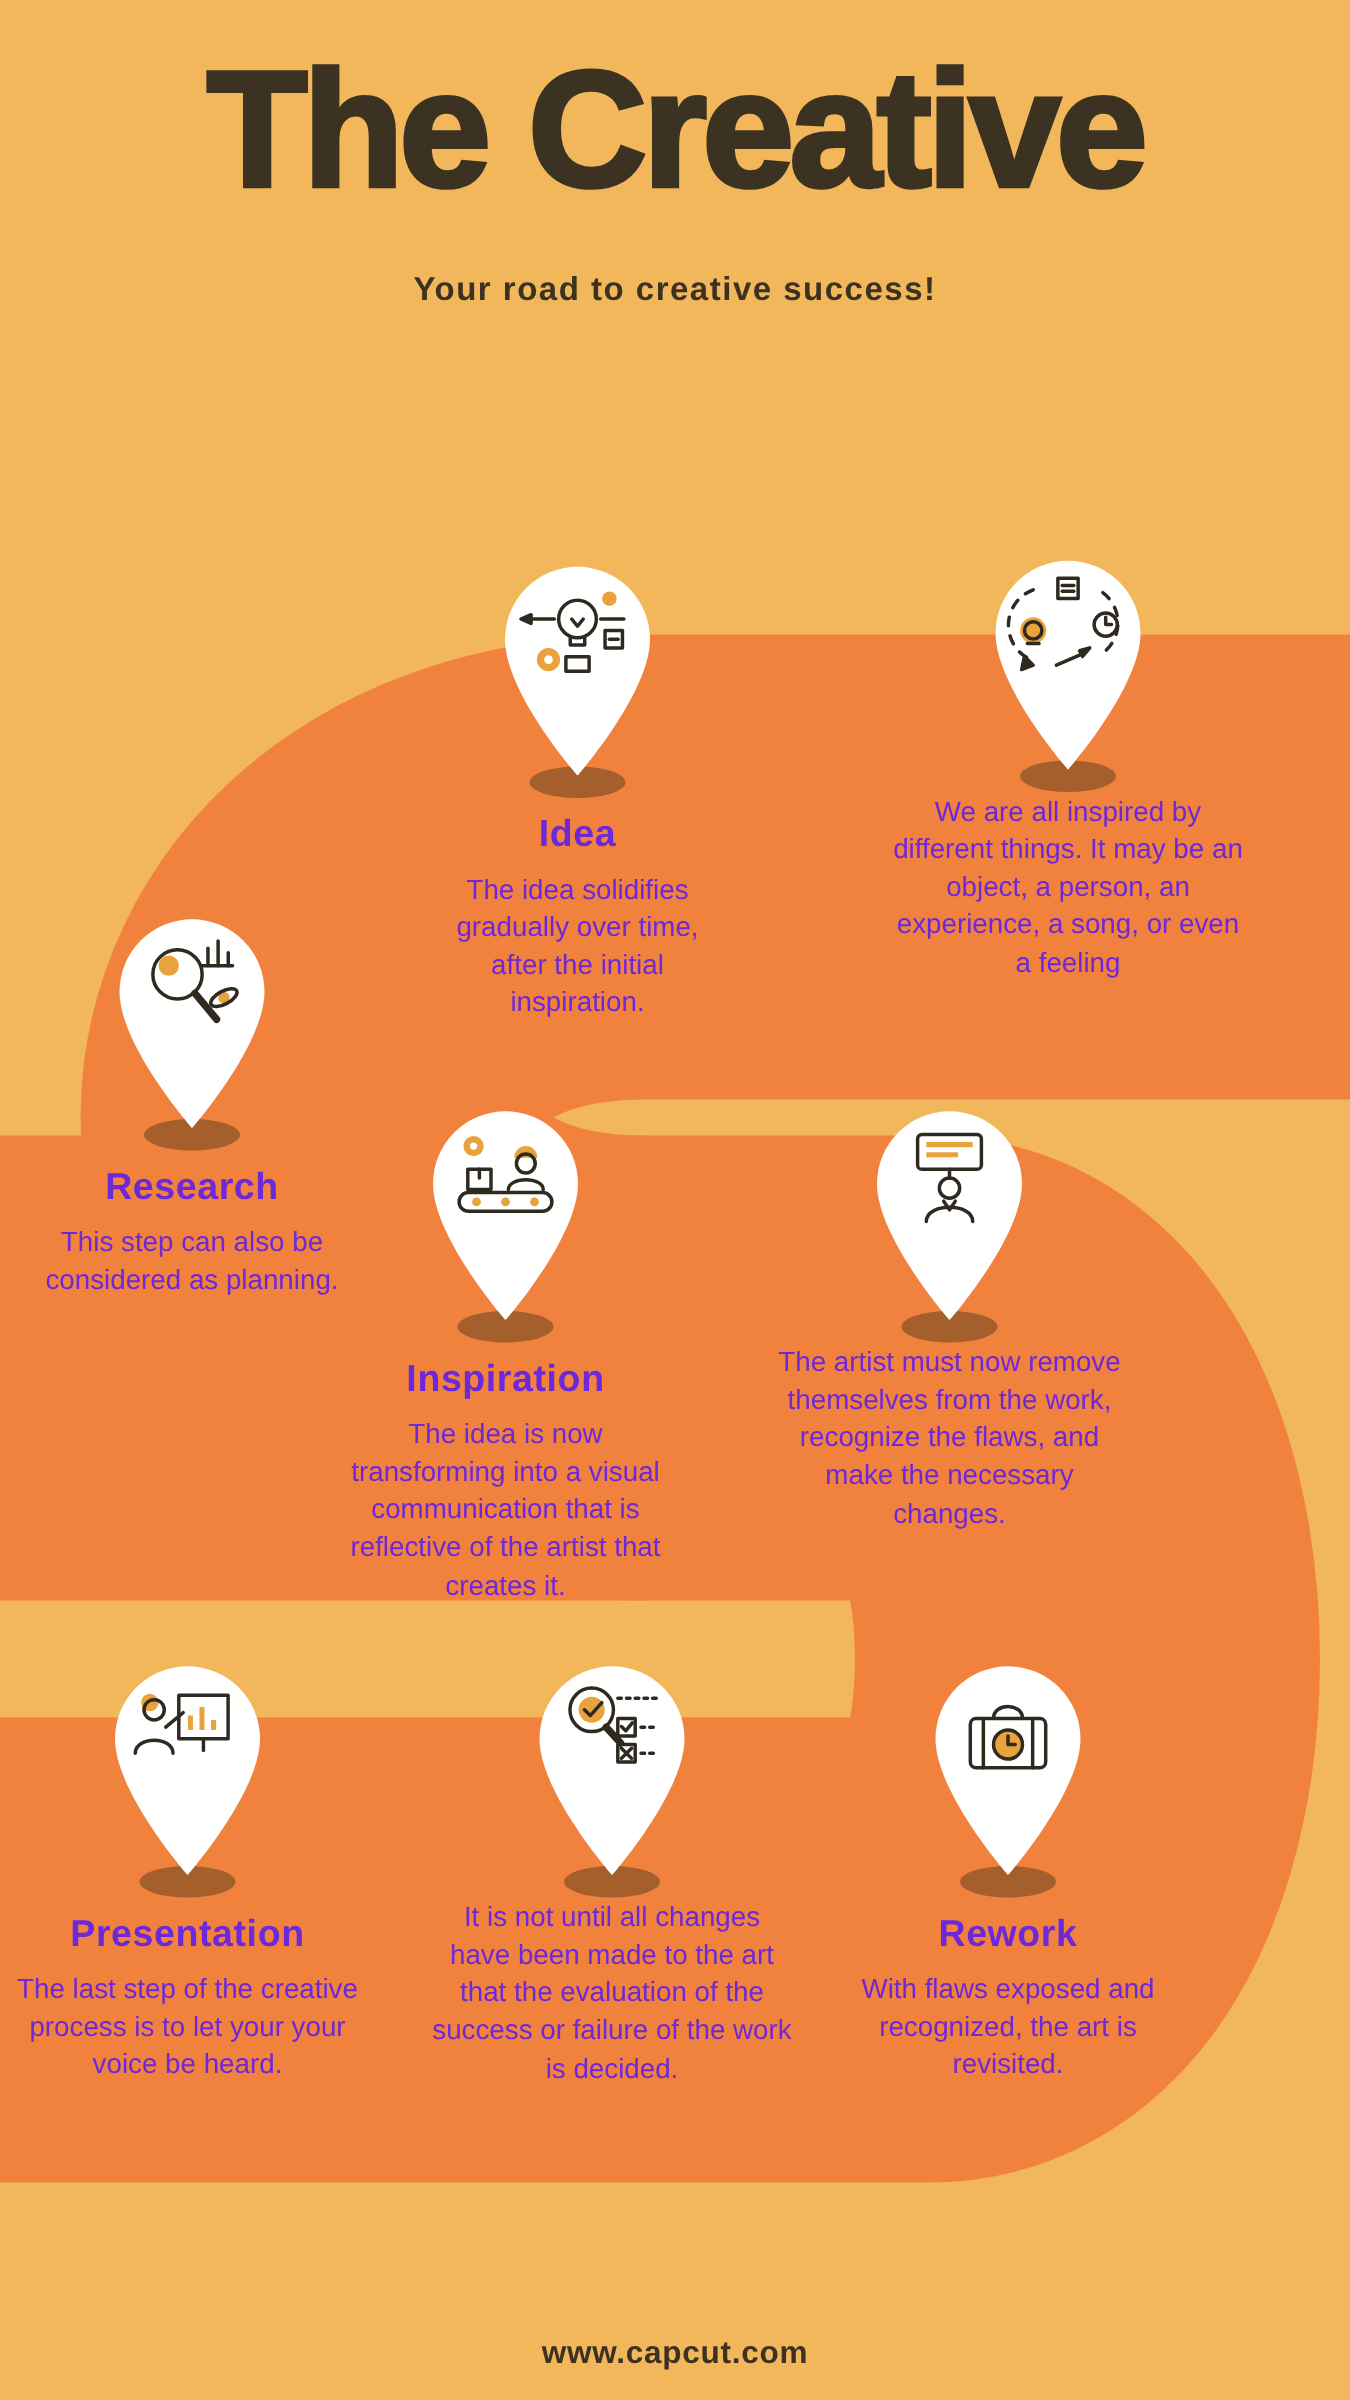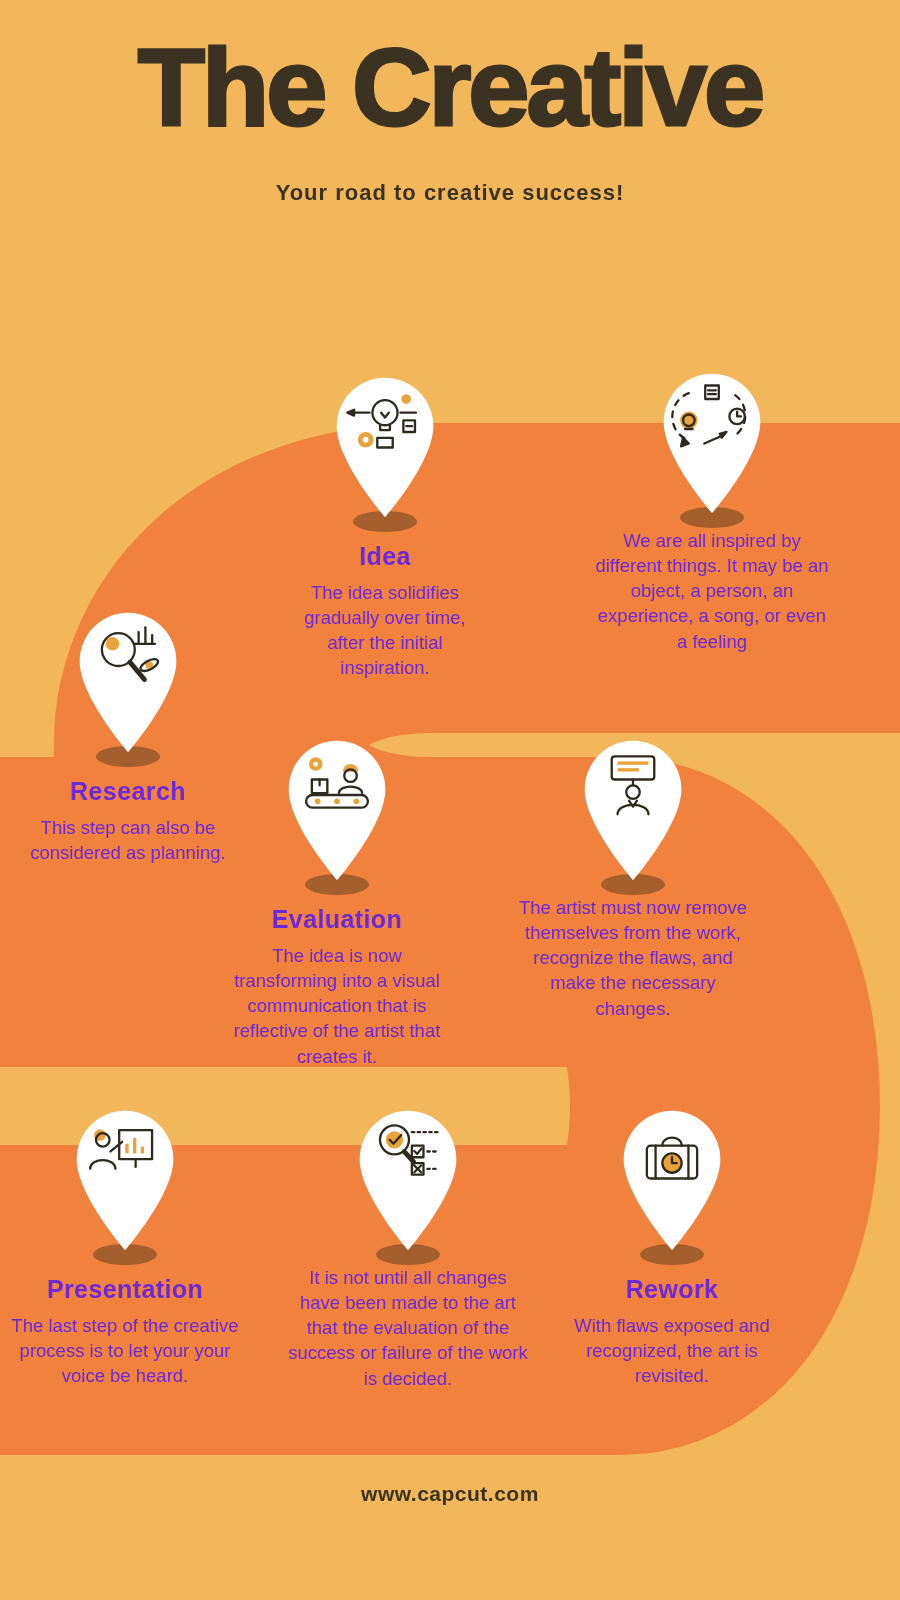--- a/index.html
+++ b/index.html
@@ -20,21 +20,21 @@
 
   .s-idea{left:285px;top:370px;width:200px;}
   .s-inspiration{left:592px;top:366px;width:240px;}
   .s-research{left:18px;top:605px;width:220px;}
   .s-production{left:227px;top:733px;width:220px;}
   .s-critique{left:515px;top:733px;width:236px;}
   .s-presentation{left:10px;top:1103px;width:230px;}
   .s-evaluation{left:288px;top:1103px;width:240px;}
   .s-rework{left:552px;top:1103px;width:240px;}
 
-  .footer{position:absolute;left:0;top:1482px;width:900px;text-align:center;color:#3B3222;font-weight:bold;font-size:21px;letter-spacing:.5px;z-index:3;}
+  .footer{position:absolute;left:0;top:1557px;width:900px;text-align:center;color:#3B3222;font-weight:bold;font-size:21px;letter-spacing:.5px;z-index:3;}
 
   .icon-stroke{stroke:#2F2A1F;stroke-width:2.4;fill:none;stroke-linecap:round;stroke-linejoin:round;}
 </style>
 </head>
 <body>
 
 <div class="poster">
 
   <svg class="road-svg" viewBox="0 0 900 1600" preserveAspectRatio="none">
     <path d="M 950 578 L 430 578 C 135 578 135 912 430 912 L 620 912 C 760 912 760 1300 620 1300 L -60 1300" stroke="#F0823E" stroke-width="310" fill="none"></path>
@@ -131,21 +131,21 @@
           <path d="M62,62 c0,-9 24,-9 24,0"></path>
           <rect x="34" y="48" width="16" height="14"></rect>
             <line x1="42" y1="48" x2="42" y2="54"></line>
           <rect x="28" y="64" width="64" height="13" rx="6.5"></rect>
         </g>
         <circle cx="40" cy="70.5" r="3" fill="#E8A33D"></circle>
           <circle cx="60" cy="70.5" r="3" fill="#E8A33D"></circle>
           <circle cx="80" cy="70.5" r="3" fill="#E8A33D"></circle>
       </g>
     </svg>
-    <h2 class="step-title">Evaluation</h2>
+    <h2 class="step-title">Inspiration</h2>
     <p class="step-desc">The idea is now transforming into a visual communication that is reflective of the artist that creates it.</p>
   </section>
 
   <section class="step s-critique">
     <div class="pin-shadow"></div>
     <svg class="pin" width="116" height="153" viewBox="0 0 120 158">
       <path d="M60,152 C60,152 10,95 10,58 A50,50 0 1 1 110,58 C110,95 60,152 60,152 Z" fill="#FFFFFF"></path>
       <g>
         <g class="icon-stroke">
           <rect x="38" y="24" width="44" height="24" rx="3"></rect>

